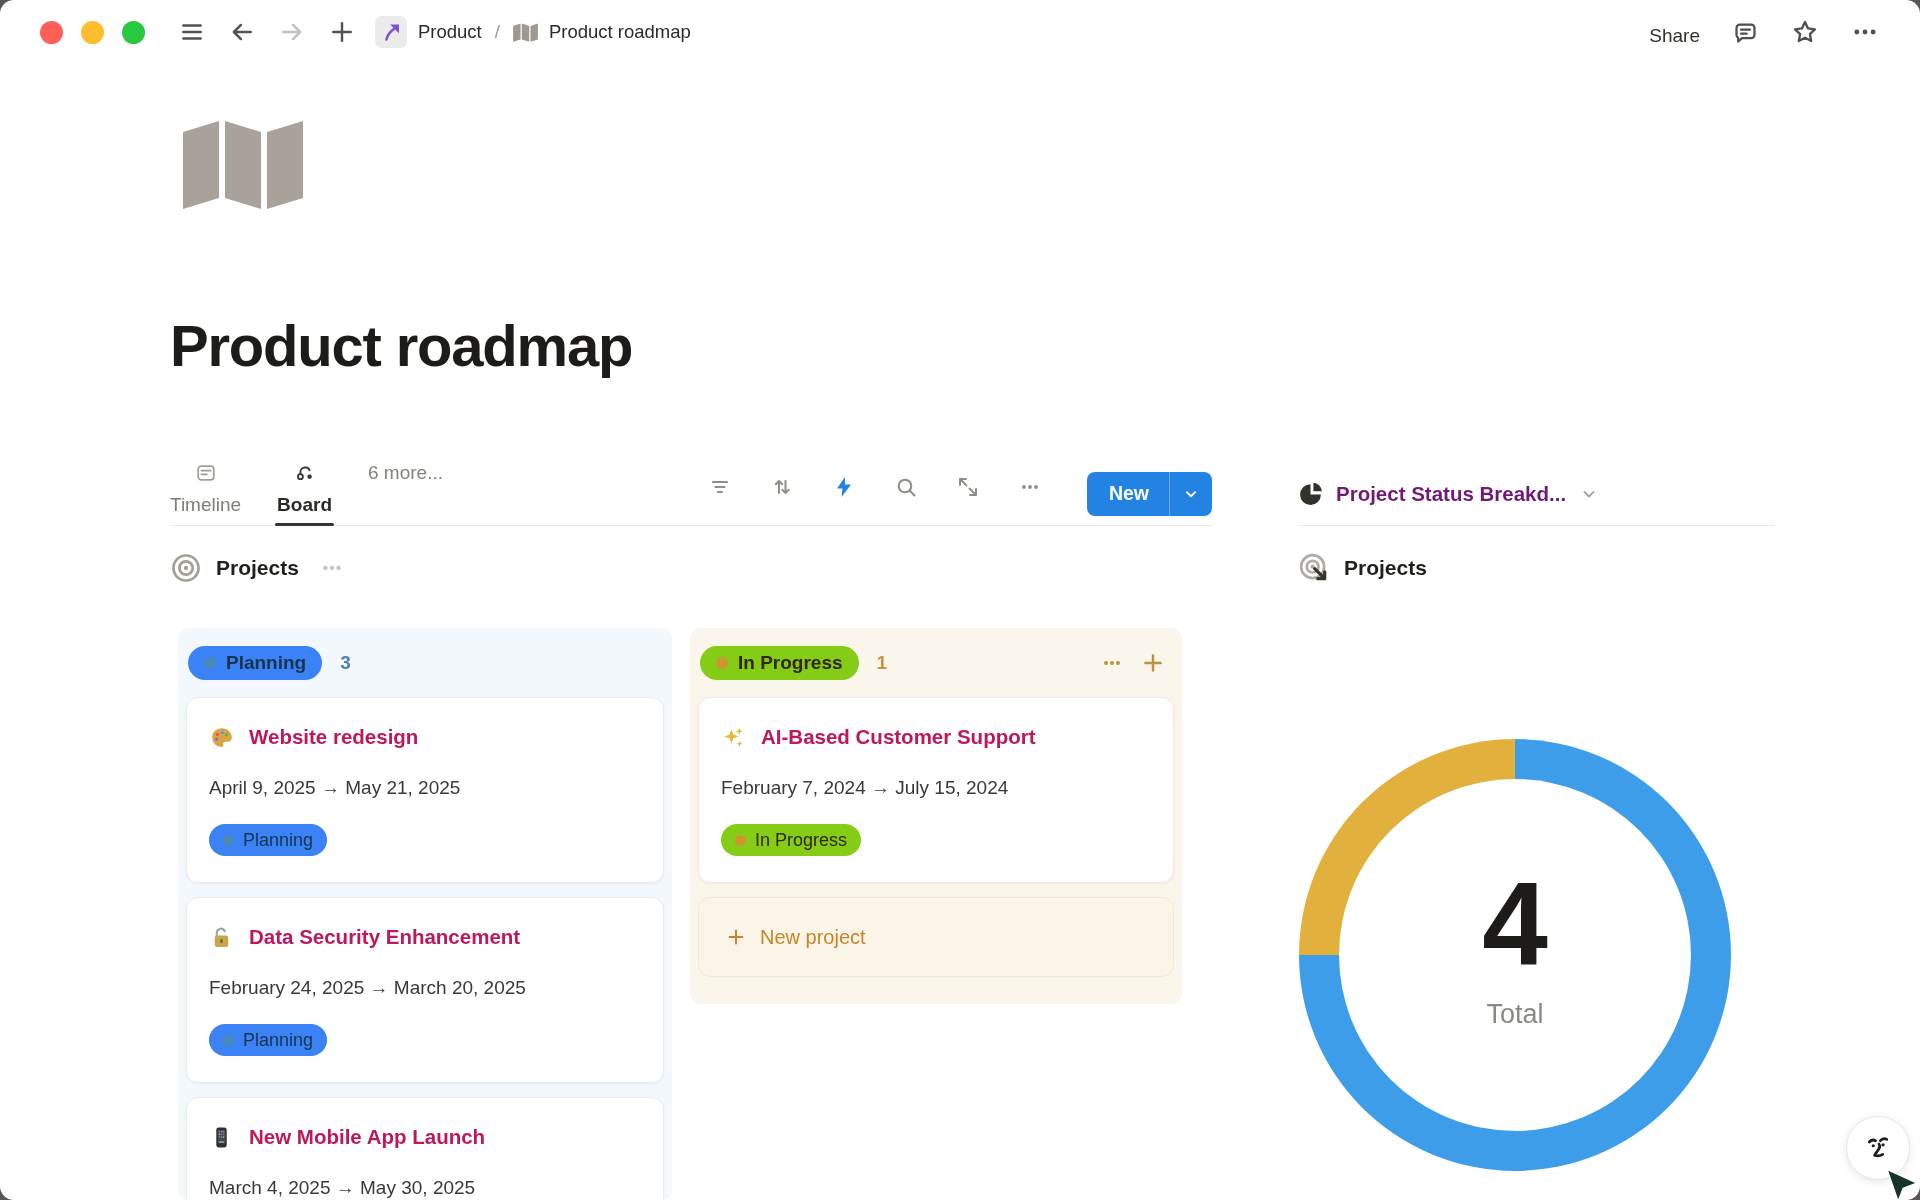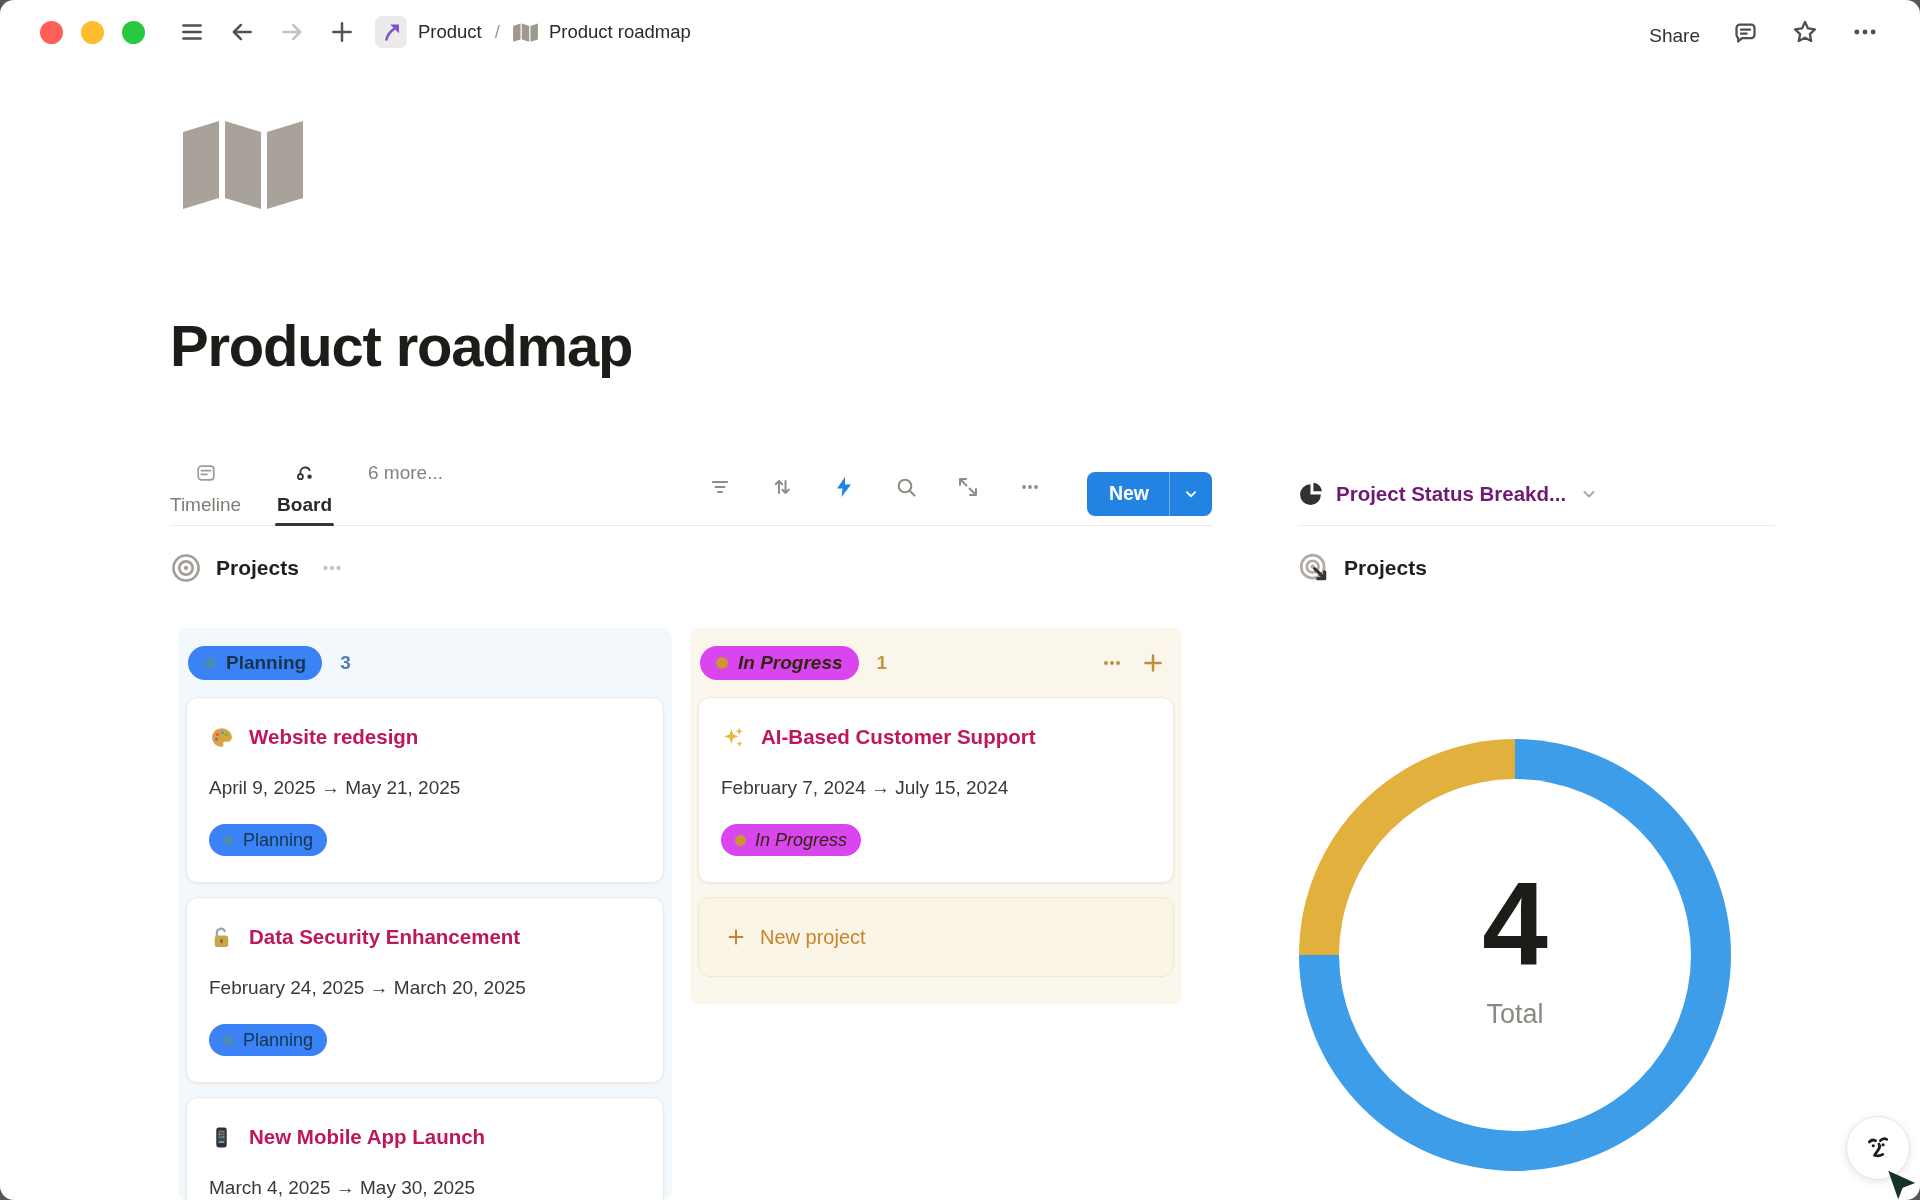--- a/index.html
+++ b/index.html
@@ -49,21 +49,21 @@
   .chart-head .ctitle{font-size:20.5px;font-weight:700;color:#701a75;}
   .chart-head .chev{color:#a5a39b;}
 
   
   .col{position:absolute;border-radius:10px;box-sizing:border-box;overflow:hidden;}
   .col.planning{left:178px;top:628px;width:494px;height:572px;background:#f2f8fb;}
   .col.inprogress{left:690px;top:628px;width:492px;height:376px;background:#fbf6eb;}
   .col-head{display:flex;align-items:center;gap:18px;padding:13px 16px 0 10px;height:56px;box-sizing:border-box;}
   .status-pill{display:inline-flex;align-items:center;gap:10px;height:34px;border-radius:17px;padding:0 16px;font-size:19px;font-weight:600;}
   .pill-blue{background:#3b82f6;color:#16354c;}
-  .pill-yellow{background:#d946ef;color:#33250e;font-style:italic;}
+  .pill-yellow{background:#84cc16;color:#33250e;}
   .dot{width:12px;height:12px;border-radius:50%;}
   .dot-blue{background:#4a8ab8;}
   .dot-yellow{background:#ce9530;}
   .col-count{font-size:19px;font-weight:600;}
   .count-blue{color:#4d7fb0;}
   .count-yellow{color:#c5953f;}
   .col-tools{margin-left:auto;display:flex;align-items:center;gap:16px;color:#bf8f3e;}
   .cards{display:flex;flex-direction:column;gap:14px;padding:13px 8px 0 8px;}
   .card{background:#fff;border:1px solid #eceae6;border-radius:12px;box-shadow:0 1px 3px rgba(15,15,15,.05);padding:24px 22px 26px 22px;}
   .card-title-row{display:flex;align-items:center;gap:15px;}

